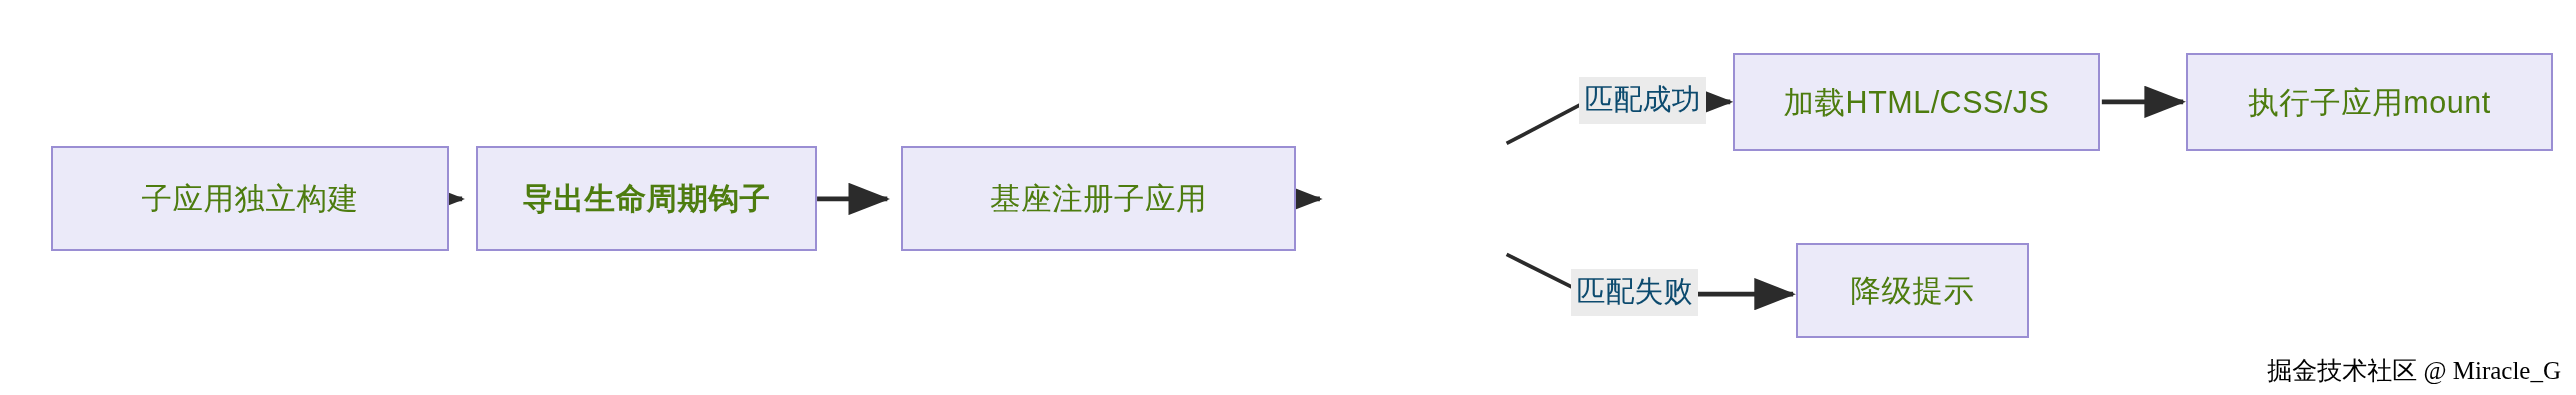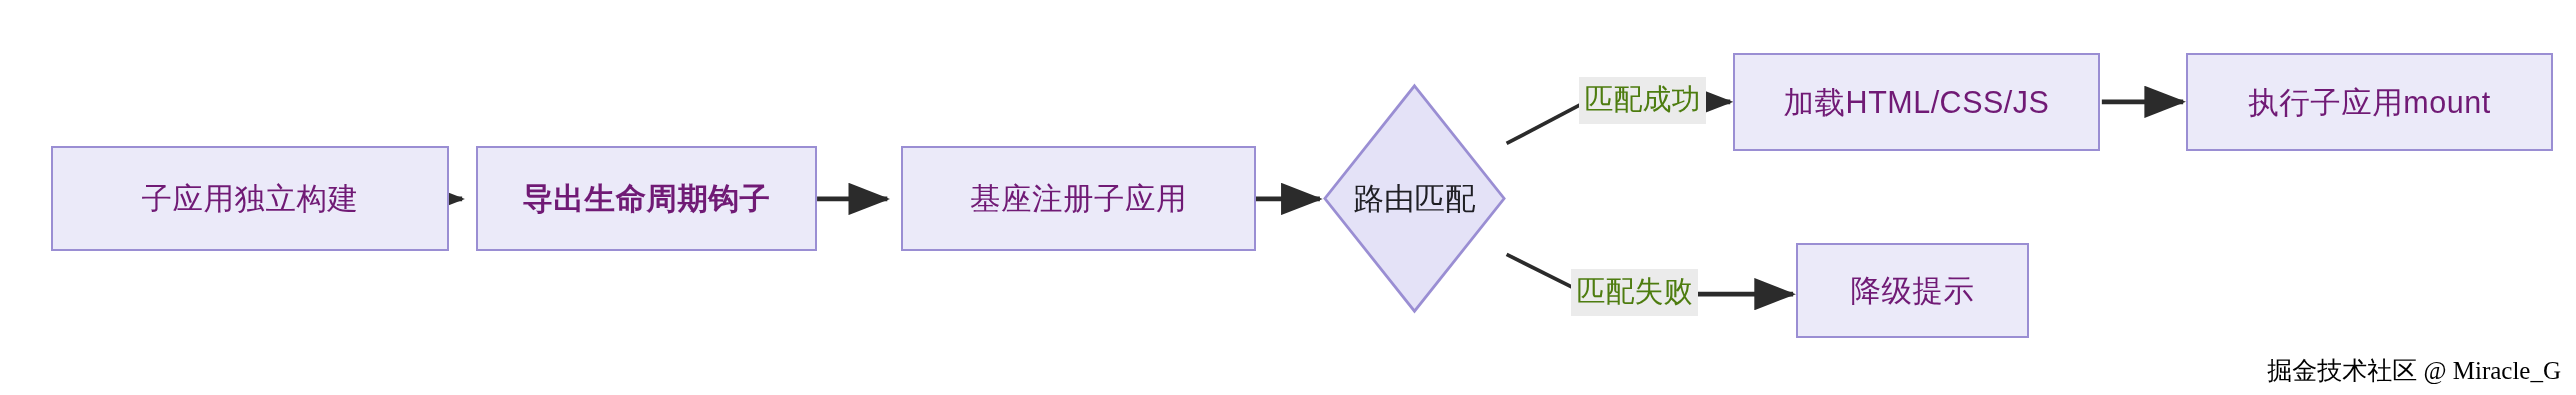--- a/index.html
+++ b/index.html
@@ -27,21 +27,21 @@
     pointer-events: none;
   }
   .node {
     position: absolute;
     box-sizing: border-box;
     background: #ebeaf9;
     border: 2.8px solid #9a8ed3;
     display: flex;
     align-items: center;
     justify-content: center;
-    color: #701a75;
+    color: #4d7c0f;
     font-size: 30.5px;
     letter-spacing: 0.5px;
     white-space: nowrap;
     line-height: 1;
   }
   .diamond-wrap {
     position: absolute;
     display: flex;
     align-items: center;
     justify-content: center;
@@ -55,21 +55,21 @@
     position: relative;
     z-index: 2;
     color: #1f1f24;
     font-size: 30.5px;
     white-space: nowrap;
     line-height: 1;
   }
   .edge-label {
     position: absolute;
     background: #ebebeb;
-    color: #4d7c0f;
+    color: #0c4a6e;
     font-size: 29px;
     line-height: 1;
     padding: 8.3px 5.5px 10.2px 5.5px;
     white-space: nowrap;
     z-index: 3;
   }
   .watermark {
     position: absolute;
     right: 15px;
     bottom: 9.2px;
@@ -110,30 +110,24 @@
   </svg>
 
   <div class="node" style="left:51px; top:146px; width:398px; height:105px;">
     <span>子应用独立构建</span>
   </div>
 
   <div class="node" style="left:476px; top:146px; width:341px; height:105px;font-weight:bold;">
     <span>导出生命周期钩子</span>
   </div>
 
-  <div class="node" style="left:901px; top:146px; width:355px; height:105px;">
+  <div class="node" style="left:901px; top:146px; width:395px; height:105px;">
     <span>基座注册子应用</span>
   </div>
 
-  <div class="diamond-wrap" style="left:1322px; top:83px; width:185px; height:231px;">
-    <svg width="185" height="231" viewBox="0 0 200 250">
-      <polygon points="100,3 197,125 100,247 3,125" fill="#e4e2f7" stroke="#9a8ed3" stroke-width="3"></polygon>
-    </svg>
-    <span class="diamond-label">路由匹配</span>
-  </div>
 
   <div class="node" style="left:1733px; top:53px; width:367px; height:98px;">
     <span>加载HTML/CSS/JS</span>
   </div>
 
   <div class="node" style="left:2186px; top:53px; width:367px; height:98px;">
     <span>执行子应用mount</span>
   </div>
 
   <div class="node" style="left:1796px; top:243px; width:233px; height:95px;">

